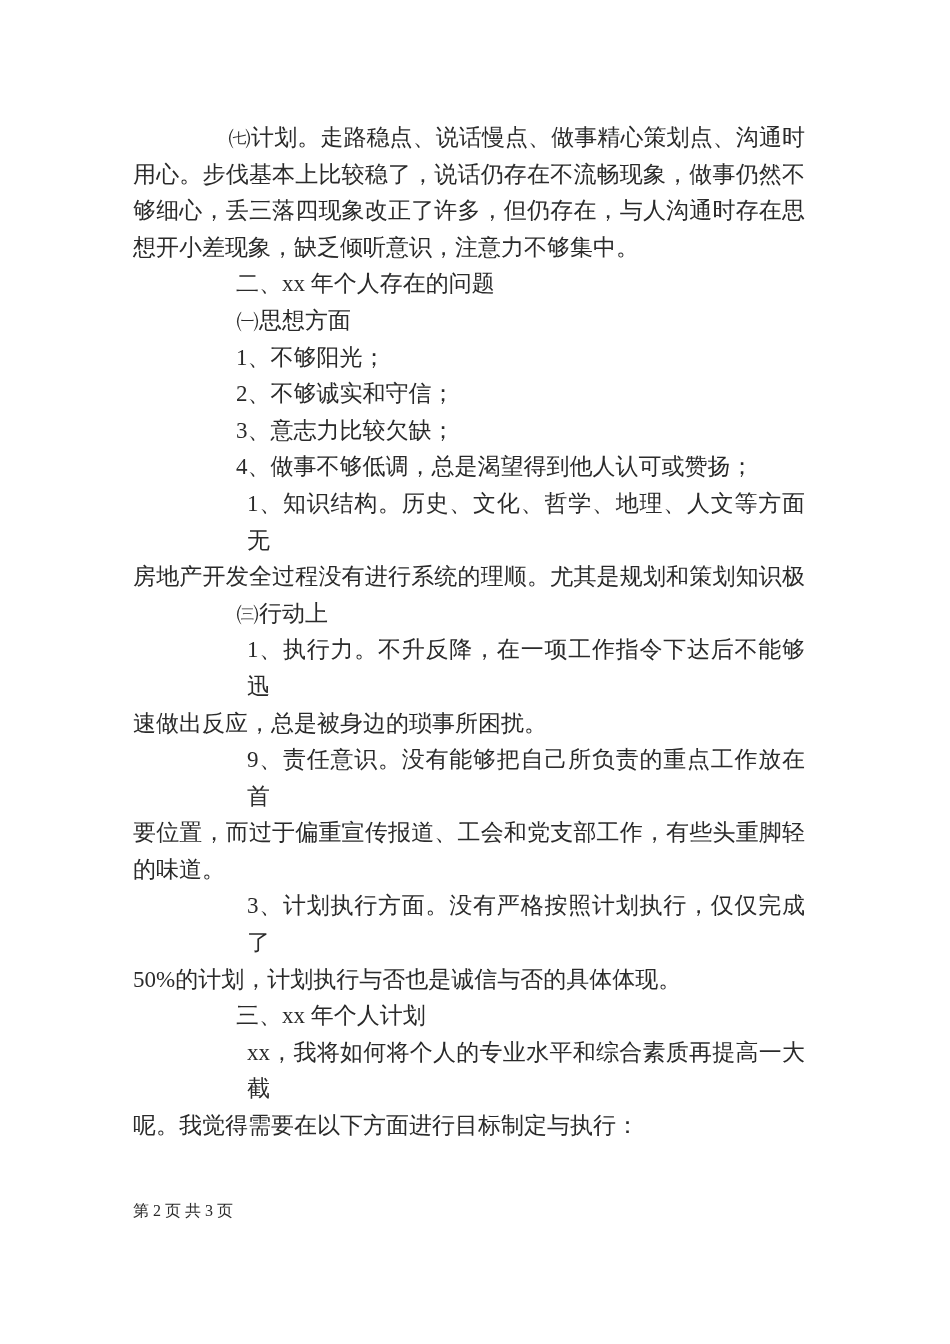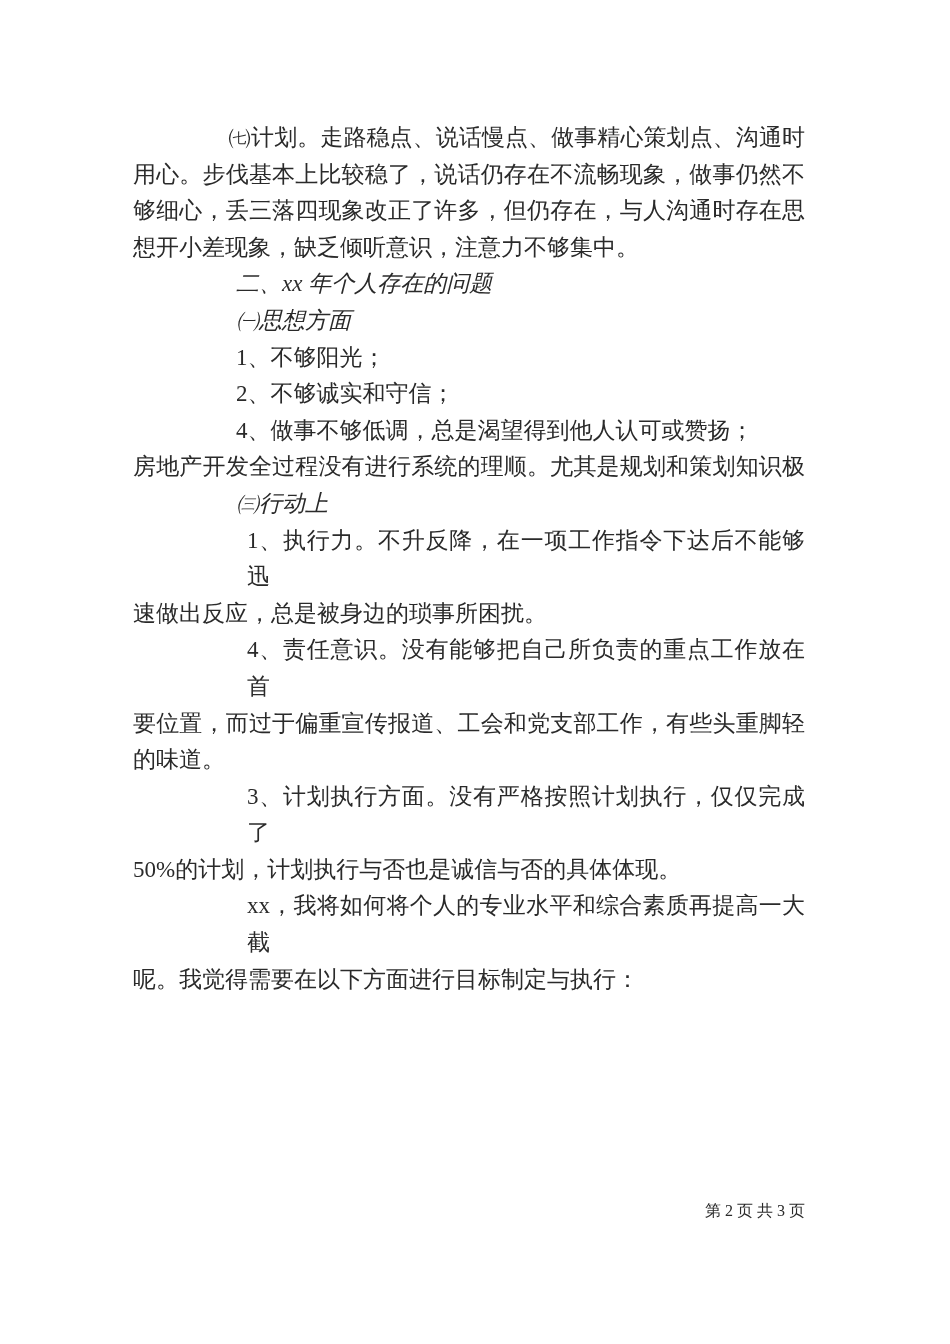--- a/index.html
+++ b/index.html
@@ -31,58 +31,60 @@
   }
   
   .line.justified {
     white-space: normal;
     text-align: justify;
     text-align-last: justify;
     text-justify: inter-character;
   }
   
   .kind-paragraph-first { padding-left: 95px; }
-  .kind-heading        { padding-left: 103px; font-style: italic; }
+  .kind-heading        { padding-left: 103px; }
   .kind-list-item      { padding-left: 103px; }
   .kind-sub-first      { padding-left: 114px; }
   .kind-continuation   { padding-left: 0; }
 
   .doc-footer {
     position: absolute;
     left: 133px;
     top: 1200px;
     width: 672px;
-    text-align: right;
     font-size: 16px;
     line-height: 22px;
     color: #2a2a2a;
   }
 </style>
 </head>
 <body>
 
 <div class="page" style="background: rgb(255, 255, 255); color: rgb(42, 42, 42);">
   <div class="doc-body" id="doc-body">
       <div class="line kind-paragraph-first justified">㈦计划。走路稳点、说话慢点、做事精心策划点、沟通时</div>
       <div class="line kind-continuation justified">用心。步伐基本上比较稳了，说话仍存在不流畅现象，做事仍然不</div>
       <div class="line kind-continuation justified">够细心，丢三落四现象改正了许多，但仍存在，与人沟通时存在思</div>
       <div class="line kind-continuation">想开小差现象，缺乏倾听意识，注意力不够集中。</div>
       <div class="line kind-heading">二、xx 年个人存在的问题</div>
       <div class="line kind-heading">㈠思想方面</div>
       <div class="line kind-list-item">1、不够阳光；</div>
       <div class="line kind-list-item">2、不够诚实和守信；</div>
+      <div class="line kind-list-item">3、意志力比较欠缺；</div>
       <div class="line kind-list-item">4、做事不够低调，总是渴望得到他人认可或赞扬；</div>
+      <div class="line kind-sub-first justified">1、知识结构。历史、文化、哲学、地理、人文等方面无</div>
       <div class="line kind-continuation justified">房地产开发全过程没有进行系统的理顺。尤其是规划和策划知识极</div>
       <div class="line kind-heading">㈢行动上</div>
       <div class="line kind-sub-first justified">1、执行力。不升反降，在一项工作指令下达后不能够迅</div>
       <div class="line kind-continuation">速做出反应，总是被身边的琐事所困扰。</div>
-      <div class="line kind-sub-first justified">4、责任意识。没有能够把自己所负责的重点工作放在首</div>
+      <div class="line kind-sub-first justified">9、责任意识。没有能够把自己所负责的重点工作放在首</div>
       <div class="line kind-continuation justified">要位置，而过于偏重宣传报道、工会和党支部工作，有些头重脚轻</div>
       <div class="line kind-continuation">的味道。</div>
       <div class="line kind-sub-first justified">3、计划执行方面。没有严格按照计划执行，仅仅完成了</div>
       <div class="line kind-continuation">50%的计划，计划执行与否也是诚信与否的具体体现。</div>
+      <div class="line kind-heading">三、xx 年个人计划</div>
       <div class="line kind-sub-first justified">xx，我将如何将个人的专业水平和综合素质再提高一大截</div>
       <div class="line kind-continuation">呢。我觉得需要在以下方面进行目标制定与执行：</div>
     </div>
   <div class="doc-footer">
     <span class="page-num">第 2 页 共 3 页</span>
   </div>
 </div>
 
 </body></html>

